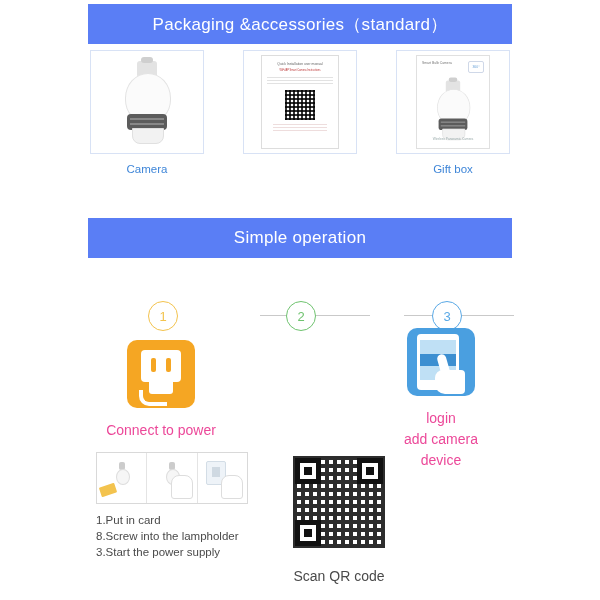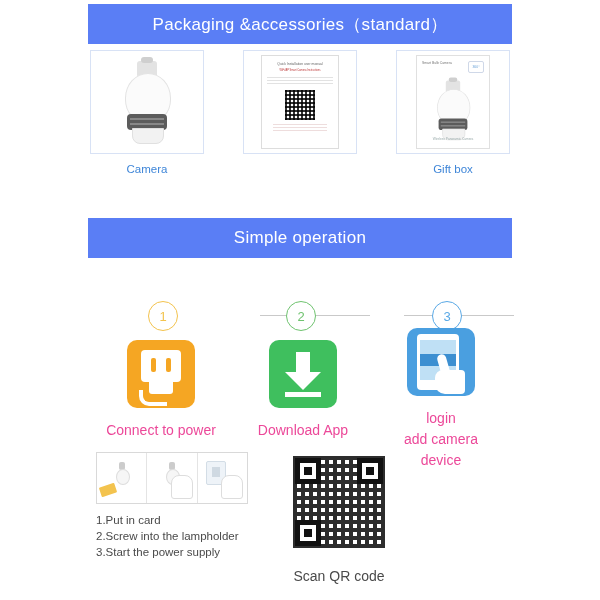--- a/index.html
+++ b/index.html
@@ -582,28 +582,20 @@
 
   <div class="step-col" id="col-1">
     <div class="icon-tile tile-orange">
       <div class="plug-socket"></div>
       <div class="plug-body"></div>
       <div class="plug-cord"></div>
     </div>
     <div class="step-label">Connect to power</div>
   </div>
 
-  <div class="step-col" id="col-2">
-    <div class="icon-tile tile-green">
-      <div class="dl-stem"></div>
-      <div class="dl-head"></div>
-      <div class="dl-base"></div>
-    </div>
-    <div class="step-label">Download App</div>
-  </div>
 
   <div class="step-col" id="col-3">
     <div class="icon-tile tile-blue">
       <div class="tablet">
         <div class="tablet-screen"></div>
         <div class="tablet-dot"></div>
       </div>
       <div class="hand">
         <div class="hand-finger"></div>
         <div class="hand-palm"></div>
@@ -632,21 +624,21 @@
           </div>
         <div class="mini-hand"></div>
       </div>
       <div class="howto-img">
         <div class="mini-switch"></div>
         <div class="mini-hand"></div>
       </div>
     </div>
     <div class="howto-list">
       <div>1.Put in card</div>
-      <div>2.Screw into the lampholder</div>
+      <div>8.Screw into the lampholder</div>
       <div>3.Start the power supply</div>
     </div>
   </div>
 
   <div class="qr-block">
     <div class="qr-code">
       <div class="qr-noise"></div>
       <div class="qr-eye" id="qr-eye-tl"></div>
       <div class="qr-eye" id="qr-eye-tr"></div>
       <div class="qr-eye" id="qr-eye-bl"></div>

